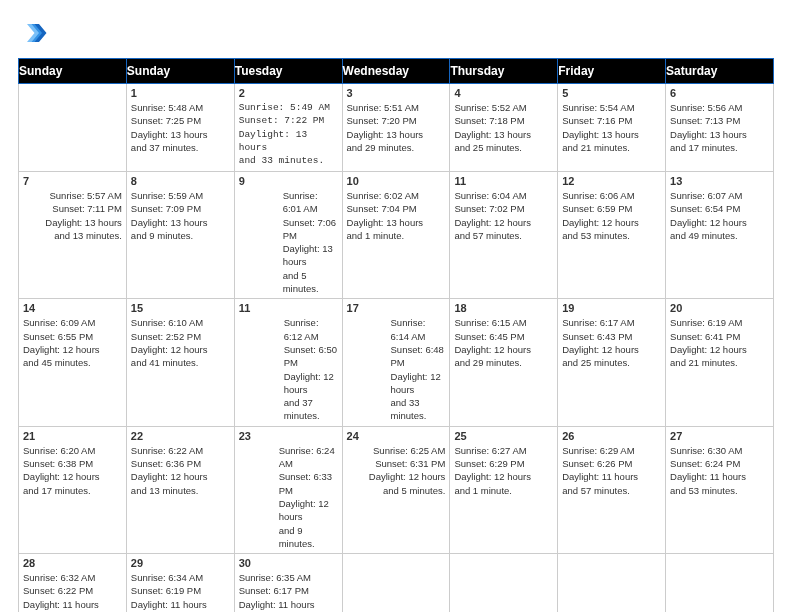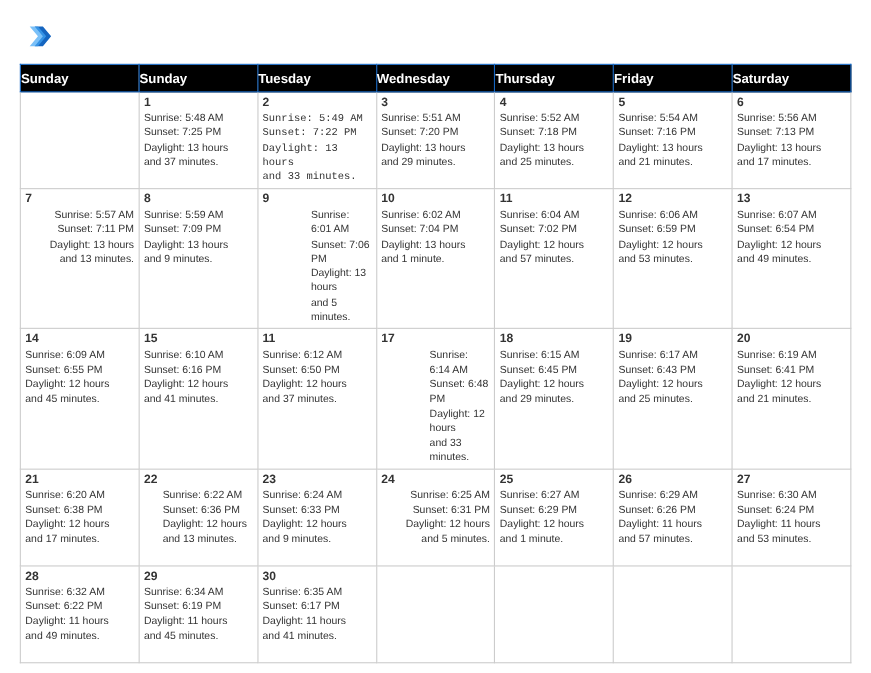--- a/index.html
+++ b/index.html
@@ -225,27 +225,27 @@
           <td>
             <span class="day-num">14</span>
             <div class="cell-info" style="white-space: pre-line;">Sunrise: 6:09 AM
 Sunset: 6:55 PM
 Daylight: 12 hours
 and 45 minutes.</div>
           </td>
           <td>
             <span class="day-num">15</span>
             <div class="cell-info" style="white-space: pre-line;">Sunrise: 6:10 AM
-Sunset: 6:16 PM
+Sunset: 2:52 PM
 Daylight: 12 hours
 and 41 minutes.</div>
           </td>
           <td>
             <span class="day-num">11</span>
-            <div class="cell-info" style="white-space: pre-line;">Sunrise: 6:12 AM
+            <div class="cell-info" style="white-space: pre-line; margin-left: 45px;">Sunrise: 6:12 AM
 Sunset: 6:50 PM
 Daylight: 12 hours
 and 37 minutes.</div>
           </td>
           <td>
             <span class="day-num">17</span>
             <div class="cell-info" style="white-space: pre-line; margin-left: 44px;">Sunrise: 6:14 AM
 Sunset: 6:48 PM
 Daylight: 12 hours
 and 33 minutes.</div>
@@ -275,28 +275,28 @@
         <tr>
           <td>
             <span class="day-num">21</span>
             <div class="cell-info" style="white-space: pre-line;">Sunrise: 6:20 AM
 Sunset: 6:38 PM
 Daylight: 12 hours
 and 17 minutes.</div>
           </td>
           <td>
             <span class="day-num">22</span>
-            <div class="cell-info" style="white-space: pre-line; margin-left: 17px;">Sunrise: 6:22 AM
+            <div class="cell-info" style="white-space: pre-line;">Sunrise: 6:22 AM
 Sunset: 6:36 PM
 Daylight: 12 hours
 and 13 minutes.</div>
           </td>
           <td>
             <span class="day-num">23</span>
-            <div class="cell-info" style="white-space: pre-line;">Sunrise: 6:24 AM
+            <div class="cell-info" style="white-space: pre-line; margin-left: 40px;">Sunrise: 6:24 AM
 Sunset: 6:33 PM
 Daylight: 12 hours
 and 9 minutes.</div>
           </td>
           <td>
             <span class="day-num">24</span>
             <div class="cell-info" style="white-space: pre-line; text-align: right;">Sunrise: 6:25 AM
 Sunset: 6:31 PM
 Daylight: 12 hours
 and 5 minutes.</div>

